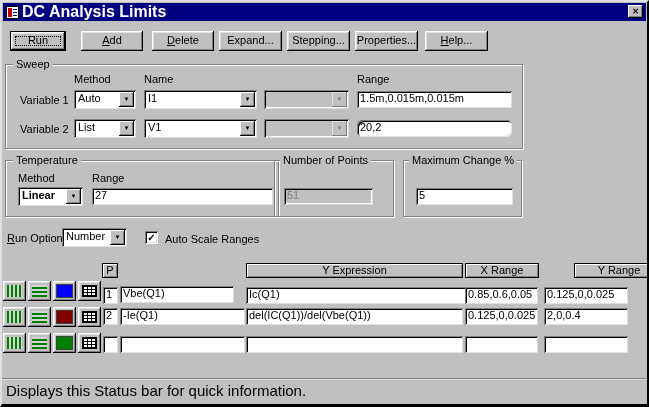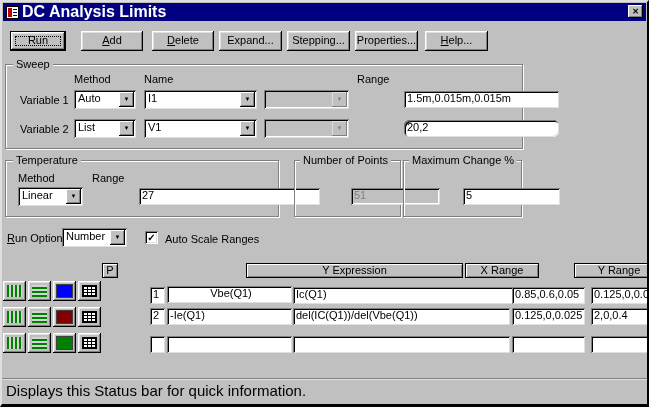--- a/index.html
+++ b/index.html
@@ -26,21 +26,21 @@
   
   .btn { position: absolute; height: 20px; background: #c0c0c0; text-align: center;
     line-height: 19px; cursor: default;
     box-shadow: inset -1px -1px 0 #000, inset 1px 1px 0 #fff, inset -2px -2px 0 #808080, inset 2px 2px 0 #dfdfdf; }
   .btn.default { border: 1px solid #000; line-height: 17px; }
   .btn.default .focus-rect { position: absolute; left: 4px; right: 4px; top: 4px; bottom: 4px;
     border: 1px dotted #000; }
   
   .field { position: absolute; height: 17px; background: #fff; padding-left: 3px;
     line-height: 15px; white-space: nowrap; overflow: hidden;
-    box-shadow: inset 1px 1px 0 #808080, inset -1px -1px 0 #dfdfdf, inset 2px 2px 0 #000, inset -2px -2px 0 #fff; margin-left: 47px; }
+    box-shadow: inset 1px 1px 0 #808080, inset -1px -1px 0 #dfdfdf, inset 2px 2px 0 #000, inset -2px -2px 0 #fff; }
   .field.disabled { background: #c0c0c0; color: #808080; }
   
   .combo { position: absolute; height: 19px; background: #fff; line-height: 17px;
     padding-left: 4px; white-space: nowrap;
     box-shadow: inset 1px 1px 0 #808080, inset -1px -1px 0 #dfdfdf, inset 2px 2px 0 #000, inset -2px -2px 0 #fff; }
   .combo .arrow-btn { position: absolute; right: 2px; top: 2px; bottom: 2px; width: 15px;
     background: #c0c0c0; display: flex; align-items: center; justify-content: center;
     font-size: 6px; color: #000;
     box-shadow: inset -1px -1px 0 #000, inset 1px 1px 0 #fff, inset -2px -2px 0 #808080; }
   .combo.disabled { background: #c0c0c0; }
@@ -136,28 +136,28 @@
     <div class="combo disabled" style="left:258px; top:54px; width:85px;">
       <span class="arrow-btn">▼</span>
     </div>
     <div class="field" style="left:351px; top:55px; width:155px;border-radius:6px;">20,2</div>
   </div>
 
   <div class="groupbox" style="left:3px; top:158px; width:274px; height:57px;">
     <span class="legend">Temperature</span>
     <span class="lbl" style="left:12px; top:11px;">Method</span>
     <span class="lbl" style="left:86px; top:11px;">Range</span>
-    <div class="combo" style="left:12px; top:26px; width:65px;">
+    <div class="combo" style="left:12px; top:26px; width:65px;font-weight:bold;">
       <span>Linear</span>
       <span class="arrow-btn">▼</span>
     </div>
     <div class="field" style="left:86px; top:27px; width:181px;">27</div>
   </div>
 
-  <div class="groupbox" style="left:292px; top:158px; width:107px; height:57px;">
+  <div class="groupbox" style="left:272px; top:158px; width:120px; height:57px;">
     <span class="legend" style="left:5px;">Number of Points</span>
     <div class="field disabled" style="left:9px; top:27px; width:89px;">51</div>
   </div>
 
   <div class="groupbox" style="left:401px; top:158px; width:119px; height:57px;">
     <span class="legend" style="left:5px;">Maximum Change %</span>
     <div class="field" style="left:12px; top:27px; width:97px;">5</div>
   </div>
 
   <span class="lbl" style="left:5px; top:230px;"><u>R</u>un Options</span>
@@ -182,21 +182,21 @@
     <div class="swbtn" style="left:26px; top:279px;">
         <span class="h-stripes"></span>
       </div>
     <div class="swbtn" style="left:51px; top:279px;">
         <span class="swatch" style="background-color: rgb(0, 0, 255);"></span>
       </div>
     <div class="swbtn" style="left:76px; top:279px;">
         <span class="grid-ic"></span>
       </div>
     <div class="field" style="left:101px; top:285px; width:15px;">1</div>
-    <div class="field" style="left:118px; top:284px; width:125px;text-align:center;">Vbe(Q1)</div>
+    <div class="field" style="left:118px; top:284px; width:114px;">Vbe(Q1)</div>
     <div class="field" style="left:244px; top:285px; width:253px;">Ic(Q1)</div>
     <div class="field" style="left:463px; top:285px; width:73px;">0.85,0.6,0.05</div>
     <div class="field" style="left:542px; top:285px; width:84px;">0.125,0,0.025</div>
   </div>
 
   <div>
     <div class="swbtn" style="left:1px; top:305px;">
         <span class="v-stripes"></span>
       </div>
     <div class="swbtn" style="left:26px; top:305px;">

